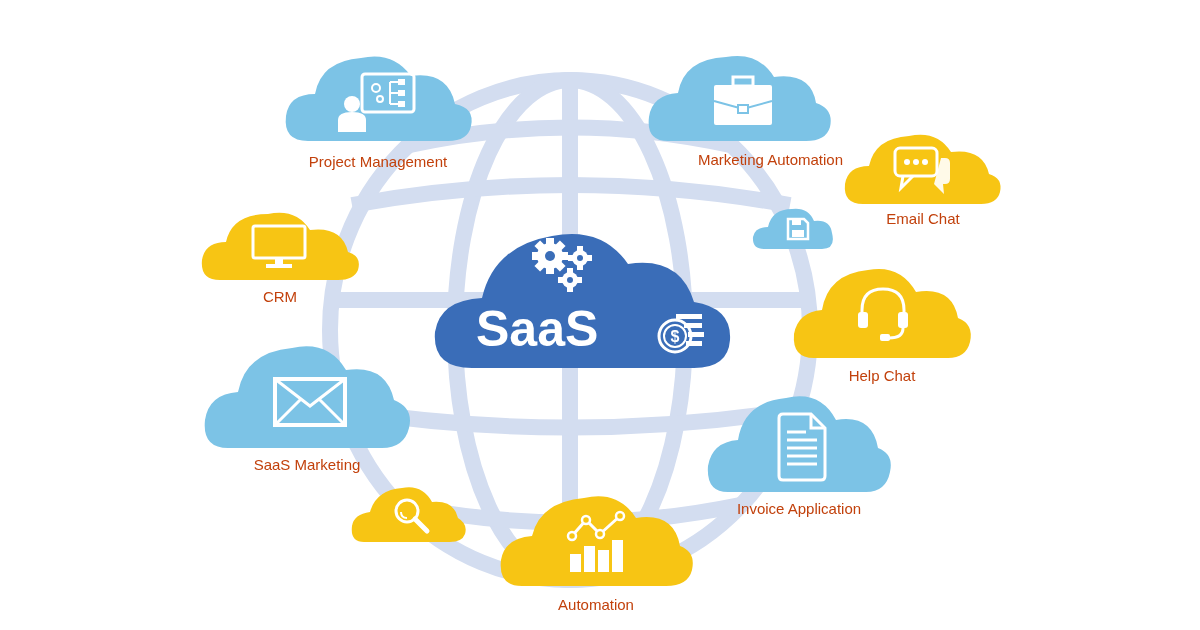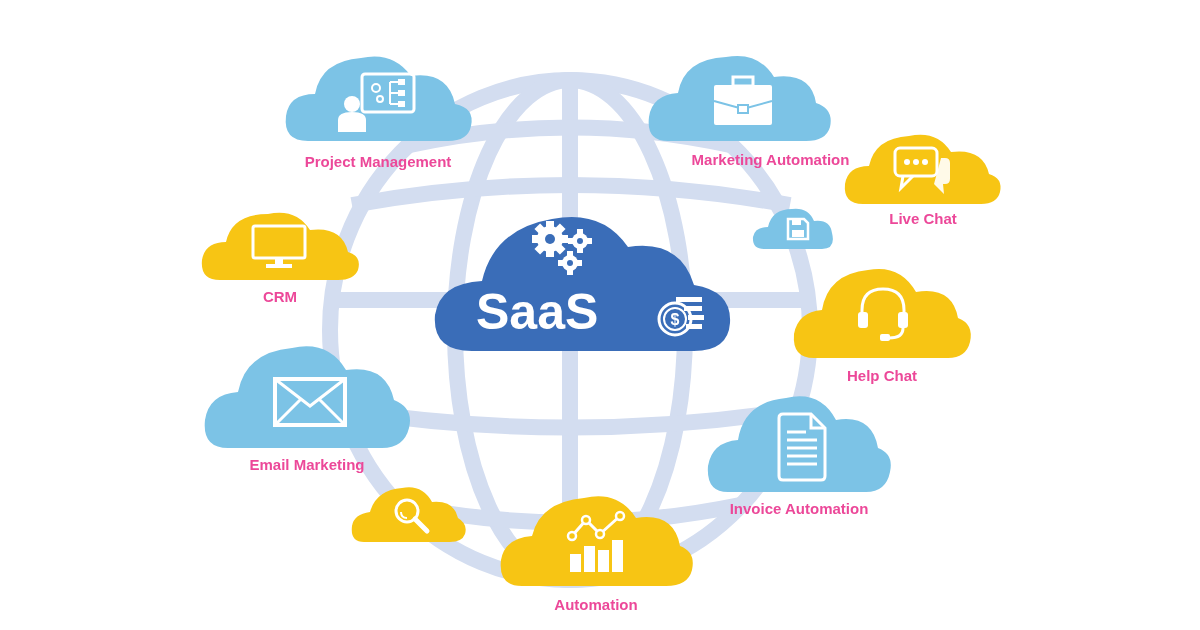--- a/index.html
+++ b/index.html
@@ -1,20 +1,20 @@
 <!DOCTYPE html>
 <html><head>
 <meta charset="utf-8">
 <style>
   html,body{margin:0;padding:0;background:#ffffff;}
   body{width:1200px;height:630px;position:relative;overflow:hidden;font-family:"Liberation Sans",sans-serif;}
   #globe{position:absolute;left:0;top:0;}
   .cloud{position:absolute;}
   .cloud svg{position:absolute;left:0;top:0;overflow:visible;}
-  .lbl{position:absolute;color:#ec4899;font-weight:bold;font-size:15px;white-space:nowrap;text-align:center;}
+  .lbl{position:absolute;color:#c2410c;font-weight:normal;font-size:15px;white-space:nowrap;text-align:center;}
   .icon{position:absolute;}
 </style>
 </head>
 <body>
 
 <svg id="globe" width="1200" height="630" viewBox="0 0 1200 630">
   <g fill="none" stroke="#d3ddf0" stroke-width="16">
     <ellipse cx="570" cy="330" rx="240" ry="250"></ellipse>
     <ellipse cx="570" cy="330" rx="115" ry="250"></ellipse>
     <line x1="570" y1="80" x2="570" y2="580"></line>
@@ -63,21 +63,21 @@
     </svg>
   <svg class="icon" style="left:50px;top:18px;" width="60" height="52" viewBox="0 0 60 52">
     <rect x="2" y="2" width="42" height="28" rx="5" fill="none" stroke="#fff" stroke-width="3"></rect>
     <path d="M10 30 l-2 12 l12 -12" fill="none" stroke="#fff" stroke-width="3"></path>
     <circle cx="14" cy="16" r="3" fill="#fff"></circle>
       <circle cx="23" cy="16" r="3" fill="#fff"></circle>
       <circle cx="32" cy="16" r="3" fill="#fff"></circle>
     <path d="M48 12 h4 q5 0 5 5 v16 q0 5 -5 5 h-2 l1 10 l-10 -10" fill="#fff" opacity="0.9"></path>
   </svg>
 </div>
-<div class="lbl" style="left:843px;top:210px;width:160px;">Live Chat</div>
+<div class="lbl" style="left:843px;top:210px;width:160px;">Email Chat</div>
 
 <div class="cloud" style="left:752px;top:205px;width:84px;height:46px;">
   <svg width="84" height="46" viewBox="0 0 84 46">
       <path d="M12 44 Q0 44 1 32 Q3 22 16 22 Q20 4 40 4 Q56 2 62 16 Q78 14 80 28 Q84 44 70 44 Z" fill="#7cc3e6"></path>
     </svg>
   <svg class="icon" style="left:34px;top:12px;" width="24" height="24" viewBox="0 0 24 24">
     <path d="M2 2 h16 l4 4 v16 h-20 z" fill="none" stroke="#fff" stroke-width="2.5"></path>
     <rect x="6" y="2" width="9" height="6" fill="#fff"></rect>
     <rect x="6" y="13" width="12" height="7" fill="#fff"></rect>
   </svg>
@@ -88,21 +88,21 @@
       <path d="M20 72 Q0 72 2 52 Q5 34 26 34 Q32 6 68 6 Q96 0 110 22 Q142 18 148 44 Q162 48 158 62 Q154 72 138 72 Z" fill="#f7c514"></path>
     </svg>
   <svg class="icon" style="left:50px;top:16px;" width="58" height="46" viewBox="0 0 58 46">
     <rect x="3" y="2" width="52" height="32" fill="none" stroke="#fff" stroke-width="3" rx="2"></rect>
     <rect x="25" y="34" width="8" height="6" fill="#fff"></rect>
     <rect x="16" y="40" width="26" height="4" fill="#fff"></rect>
   </svg>
 </div>
 <div class="lbl" style="left:200px;top:288px;width:160px;">CRM</div>
 
-<div class="cloud" style="left:432px;top:207px;width:302px;height:148px;">
+<div class="cloud" style="left:432px;top:224px;width:302px;height:148px;">
   <svg width="302" height="148" viewBox="0 0 302 148">
       <path d="M40 144 Q0 144 3 108 Q8 76 50 74 Q62 22 120 12 Q170 2 196 40 Q248 32 262 78 Q300 84 298 116 Q296 144 262 144 Z" fill="#3a6db8"></path>
     </svg>
   <svg class="icon" style="left:98px;top:12px;" width="68" height="56" viewBox="0 0 68 56">
     <g fill="#fff">
       <circle cx="20" cy="20" r="13"></circle>
       <rect x="16" y="2" width="8" height="36"></rect>
         <rect x="2" y="16" width="36" height="8"></rect>
       <rect x="16" y="2" width="8" height="36" transform="rotate(45 20 20)"></rect>
         <rect x="16" y="2" width="8" height="36" transform="rotate(-45 20 20)"></rect>
@@ -149,39 +149,39 @@
 
 <div class="cloud" style="left:202px;top:336px;width:210px;height:116px;">
   <svg width="210" height="116" viewBox="0 0 210 116">
       <path d="M26 112 Q0 112 3 84 Q7 58 36 56 Q44 16 90 12 Q126 4 144 34 Q184 28 192 64 Q212 72 207 92 Q202 112 180 112 Z" fill="#7cc3e6"></path>
     </svg>
   <svg class="icon" style="left:70px;top:40px;" width="76" height="52" viewBox="0 0 76 52">
     <rect x="3" y="3" width="70" height="46" fill="none" stroke="#fff" stroke-width="4"></rect>
     <path d="M3 3 L38 30 L73 3 M3 49 L28 24 M73 49 L48 24" fill="none" stroke="#fff" stroke-width="3"></path>
   </svg>
 </div>
-<div class="lbl" style="left:202px;top:456px;width:210px;">Email Marketing</div>
+<div class="lbl" style="left:202px;top:456px;width:210px;">SaaS Marketing</div>
 
 <div class="cloud" style="left:706px;top:388px;width:186px;height:106px;">
   <svg width="186" height="106" viewBox="0 0 186 106">
       <path d="M22 104 Q0 104 2 78 Q6 54 32 52 Q38 14 80 10 Q114 2 130 32 Q166 26 172 60 Q188 66 184 84 Q180 104 160 104 Z" fill="#7cc3e6"></path>
     </svg>
   <svg class="icon" style="left:70px;top:24px;" width="52" height="70" viewBox="0 0 52 70">
     <path d="M3 6 q0 -4 4 -4 h28 l14 14 v48 q0 4 -4 4 h-38 q-4 0 -4 -4 z" fill="none" stroke="#fff" stroke-width="3"></path>
     <path d="M35 2 v14 h14" fill="none" stroke="#fff" stroke-width="3"></path>
     <g stroke="#fff" stroke-width="3">
         <line x1="11" y1="20" x2="30" y2="20"></line>
         <line x1="11" y1="28" x2="41" y2="28"></line>
         <line x1="11" y1="36" x2="41" y2="36"></line>
         <line x1="11" y1="44" x2="41" y2="44"></line>
         <line x1="11" y1="52" x2="41" y2="52"></line>
       </g>
   </svg>
 </div>
-<div class="lbl" style="left:696px;top:500px;width:206px;">Invoice Automation</div>
+<div class="lbl" style="left:696px;top:500px;width:206px;">Invoice Application</div>
 
 <div class="cloud" style="left:350px;top:484px;width:118px;height:60px;">
   <svg width="118" height="60" viewBox="0 0 118 60">
       <path d="M14 58 Q0 58 2 42 Q4 30 20 28 Q26 6 52 4 Q72 0 82 18 Q104 16 108 34 Q118 40 115 50 Q112 58 100 58 Z" fill="#f7c514"></path>
     </svg>
   <svg class="icon" style="left:42px;top:12px;" width="40" height="40" viewBox="0 0 40 40">
     <circle cx="15" cy="15" r="11" fill="none" stroke="#fff" stroke-width="3"></circle>
     <path d="M9 16 q0 6 6 6" fill="none" stroke="#fff" stroke-width="2"></path>
     <line x1="23" y1="23" x2="35" y2="35" stroke="#fff" stroke-width="5" stroke-linecap="round"></line>
   </svg>

